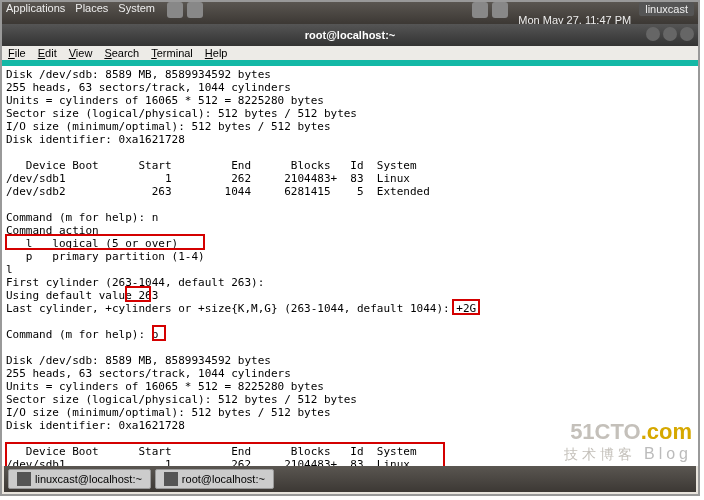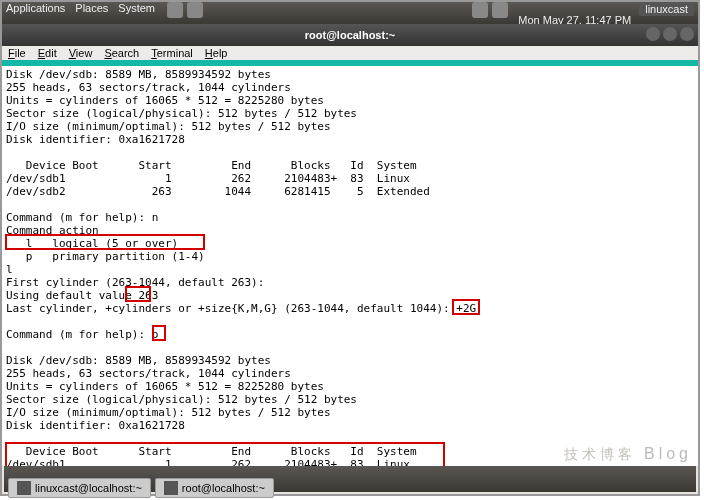--- a/index.html
+++ b/index.html
@@ -11,21 +11,21 @@
 .topbar .ticon{width:16px;height:16px;margin:0 2px;background:#888;border-radius:3px}
 .topbar .clock{margin:12px 8px}
 .topbar .user{background:#555;padding:1px 6px;border-radius:2px}
 .titlebar{height:22px;background:linear-gradient(#555,#333);color:#fff;display:flex;align-items:center;justify-content:center;font-size:11px;font-weight:bold;position:relative}
 .titlebar .tbtn{position:absolute;width:14px;height:14px;background:#666;border-radius:7px;top:3px}
 .tbtn.min{right:38px}.tbtn.max{right:21px}.tbtn.close{right:4px}
 .menubar{height:20px;background:#edebe7;display:flex;align-items:center;padding:0 6px;border-bottom:6px solid #14b8a6}
 .menubar span{margin-right:12px;font-size:11px;cursor:pointer}
 .menubar span u{text-decoration:underline}
 .term{background:#fff;color:#000;font-family:"DejaVu Sans Mono",monospace;font-size:11px;line-height:13px;padding:2px 4px;white-space:pre;height:400px;overflow:hidden;position:relative}
-.taskbar{height:26px;background:linear-gradient(#5a5651,#3c3834);display:flex;align-items:flex-start;padding:12px 4px;position:absolute;bottom:2px;left:2px;right:2px}
+.taskbar{height:26px;background:linear-gradient(#5a5651,#3c3834);display:flex;align-items:center;padding:12px 4px;position:absolute;bottom:2px;left:2px;right:2px}
 .taskbtn{background:#ccc;border:1px solid #999;padding:2px 8px;margin-right:4px;font-size:11px;display:flex;align-items:center;border-radius:2px}
 .taskbtn .ticon2{width:14px;height:14px;background:#555;margin-right:4px}
 .rbox{position:absolute;border:2px solid #d40000}
 .watermark{position:absolute;right:6px;bottom:30px;text-align:right;font-family:Arial;pointer-events:none}
 .watermark .w1{font-size:22px;font-weight:bold;color:#c4c0ba}
 .watermark .w1 b{color:#d6a800}
 .watermark .w2{font-size:14px;color:#c4c0ba;letter-spacing:4px}
 .watermark .w3{font-size:16px;color:#bbb}
 </style>
 </head>
@@ -114,15 +114,16 @@
         <span class="ticon2"></span>
         <span>linuxcast@localhost:~</span>
       </div>
     <div class="taskbtn">
         <span class="ticon2"></span>
         <span>root@localhost:~</span>
       </div>
   </div>
 
   <div class="watermark">
+    <div class="w1"><span>51CTO</span><b>.com</b></div>
     <div class="w2"><span>技术博客</span> <span class="w3">Blog</span></div>
   </div>
 </div>
 
 </body></html>

